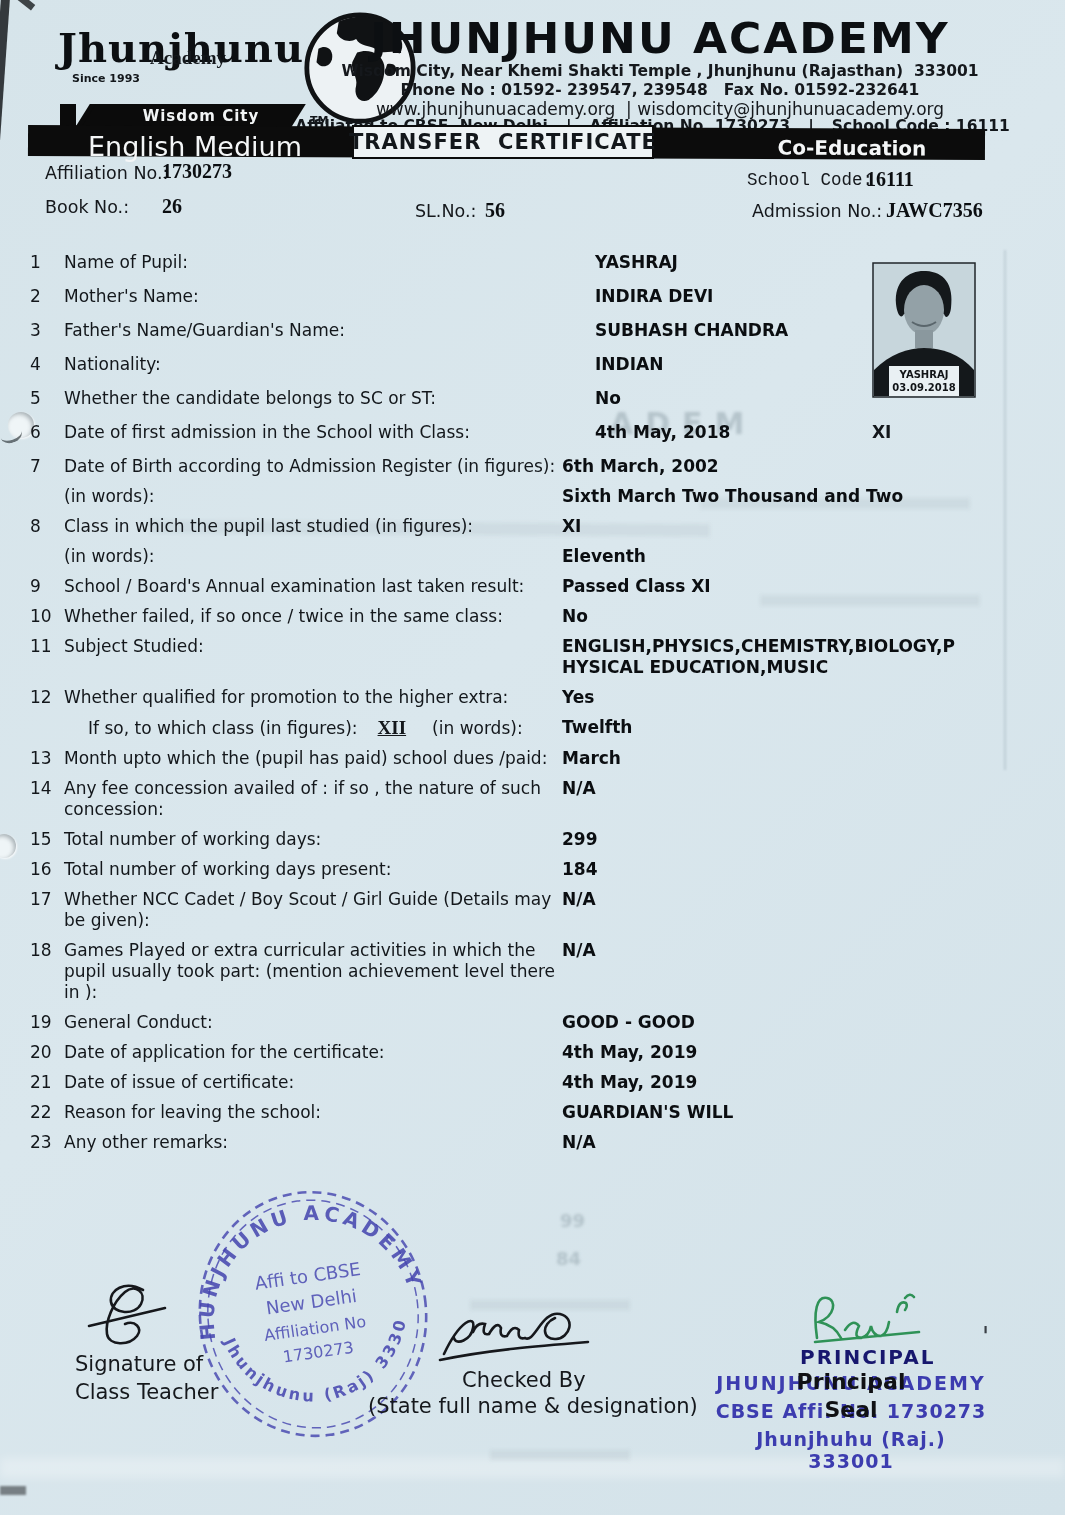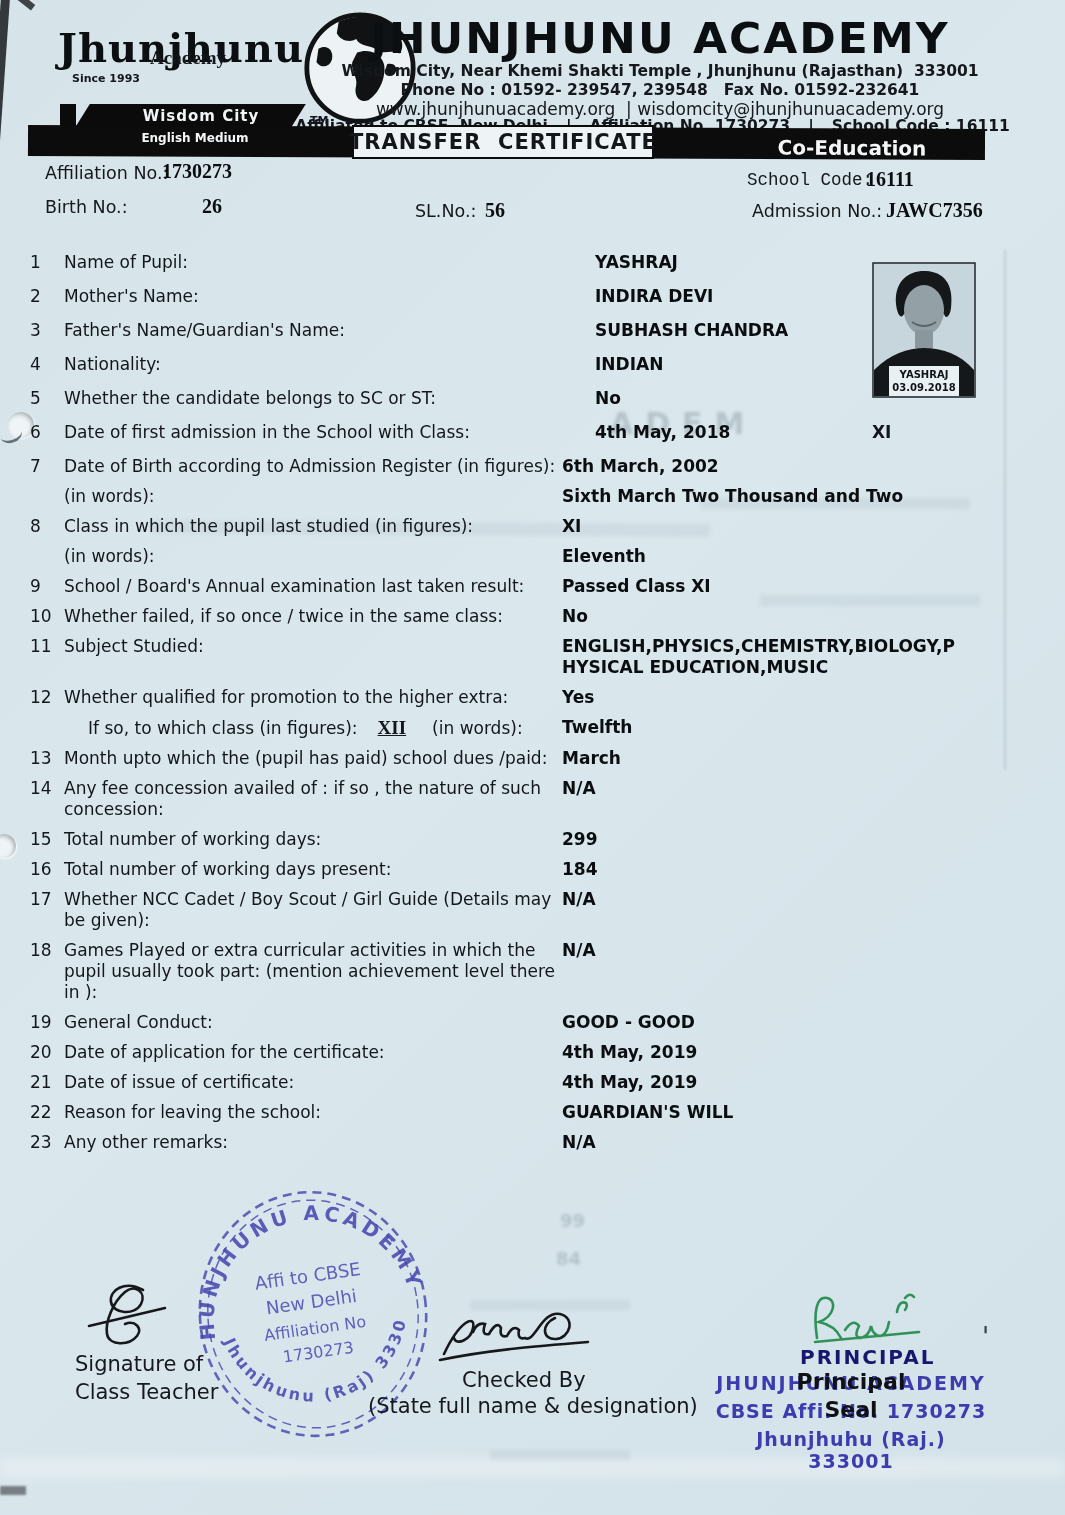--- a/index.html
+++ b/index.html
@@ -26,21 +26,21 @@
   .banner{left:88px;top:104px;width:210px;height:25px;background:#0b0b0b;transform:skewX(-32deg);}
   .bannertext{left:96px;top:107px;width:210px;text-align:center;color:#f2f5f6;font-size:15px;font-weight:bold;letter-spacing:1px;}
   .bpre1{left:60px;top:104px;width:16px;height:25px;background:#0b0b0b;}
   .bpre2{left:82px;top:104px;width:22px;height:25px;background:#0b0b0b;transform:skewX(-32deg);}
   .tm{left:310px;top:114px;font-size:11px;font-weight:bold;}
   .managed{left:64px;top:134px;font-size:11px;font-weight:bold;}
   .globe{left:302px;top:10px;width:116px;height:116px;}
 
   
   .bar{left:28px;top:127px;width:957px;height:31px;background:#0c0c0c;transform:rotate(.25deg);}
-  .barleft{left:60px;top:131px;width:270px;text-align:center;color:#f4f6f7;font-size:12px;font-weight:bold;}
+  .barleft{left:60px;top:131px;width:270px;text-align:center;color:#f4f6f7;font-size:27px;font-weight:normal;}
   .barbox{left:352px;top:125px;width:302px;height:34px;background:#eef3f5;border:2px solid #0c0c0c;box-sizing:border-box;
           display:flex;align-items:center;justify-content:center;font-size:21px;font-weight:bold;letter-spacing:1px;white-space:pre;}
   .barright{left:722px;top:136px;width:260px;text-align:center;color:#f4f6f7;font-size:20px;font-weight:bold;transform:rotate(.4deg);}
 
   
   .mlabel{font-size:17.5px;color:#15181c;}
   .mval{font-family:"Liberation Serif","DejaVu Serif",serif;font-weight:bold;font-size:20px;color:#0b0e11;}
 
   
   .list{left:30px;top:252px;width:1005px;font-size:17px;line-height:21px;}
@@ -121,22 +121,22 @@
 
   <div class="abs bar"></div>
   <div class="abs barleft">English Medium</div>
   <div class="abs barbox">TRANSFER  CERTIFICATE</div>
   <div class="abs barright">Co-Education</div>
 
   <div class="abs mlabel" style="left:45px;top:163px;">Affiliation No.:</div>
   <div class="abs mval" style="left:162px;top:160px;">1730273</div>
   <div class="abs mlabel" style="left:747px;top:170px;font-family:Liberation Mono, monospace;">School Code:</div>
   <div class="abs mval" style="left:866px;top:168px;">16111</div>
-  <div class="abs mlabel" style="left:45px;top:197px;">Birth No.:</div>
-  <div class="abs mval" style="left:162px;top:195px;margin-left:40px;">26</div>
+  <div class="abs mlabel" style="left:45px;top:197px;">Book No.:</div>
+  <div class="abs mval" style="left:162px;top:195px;">26</div>
   <div class="abs mlabel" style="left:415px;top:201px;">SL.No.:</div>
   <div class="abs mval" style="left:485px;top:199px;">56</div>
   <div class="abs mlabel" style="left:752px;top:201px;">Admission No.:</div>
   <div class="abs mval" style="left:886px;top:199px;">JAWC7356</div>
 
   <svg class="abs photo" viewBox="0 0 104 136">
     <rect x="1" y="1" width="102" height="134" fill="#c7d6dc" stroke="#20262a" stroke-width="1.5"></rect>
     <path d="M24,42 C22,18 38,8 54,9 C72,10 82,22 79,46 C78,54 74,58 72,52 L32,52 C29,58 25,52 24,42 Z" fill="#14181b"></path>
     <ellipse cx="52" cy="48" rx="20" ry="25" fill="#93a1a7"></ellipse>
     <path d="M40,60 q12,8 24,0" stroke="#5a666c" stroke-width="2" fill="none"></path>

